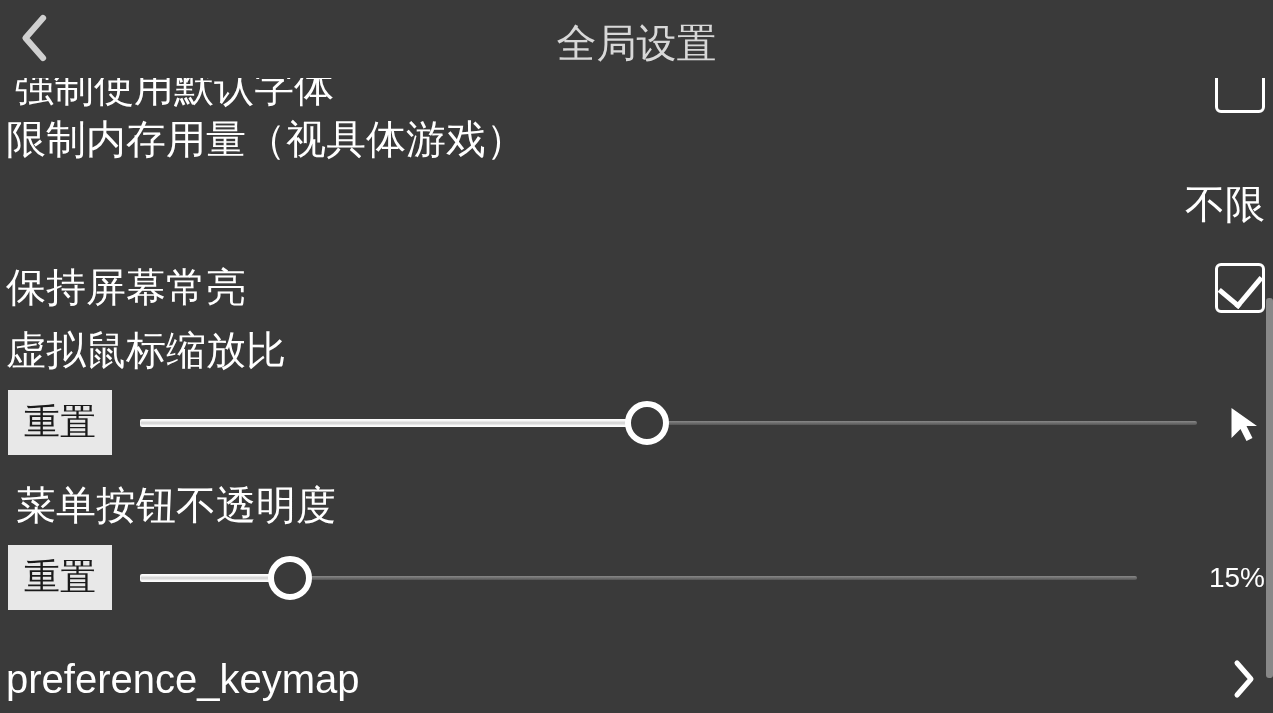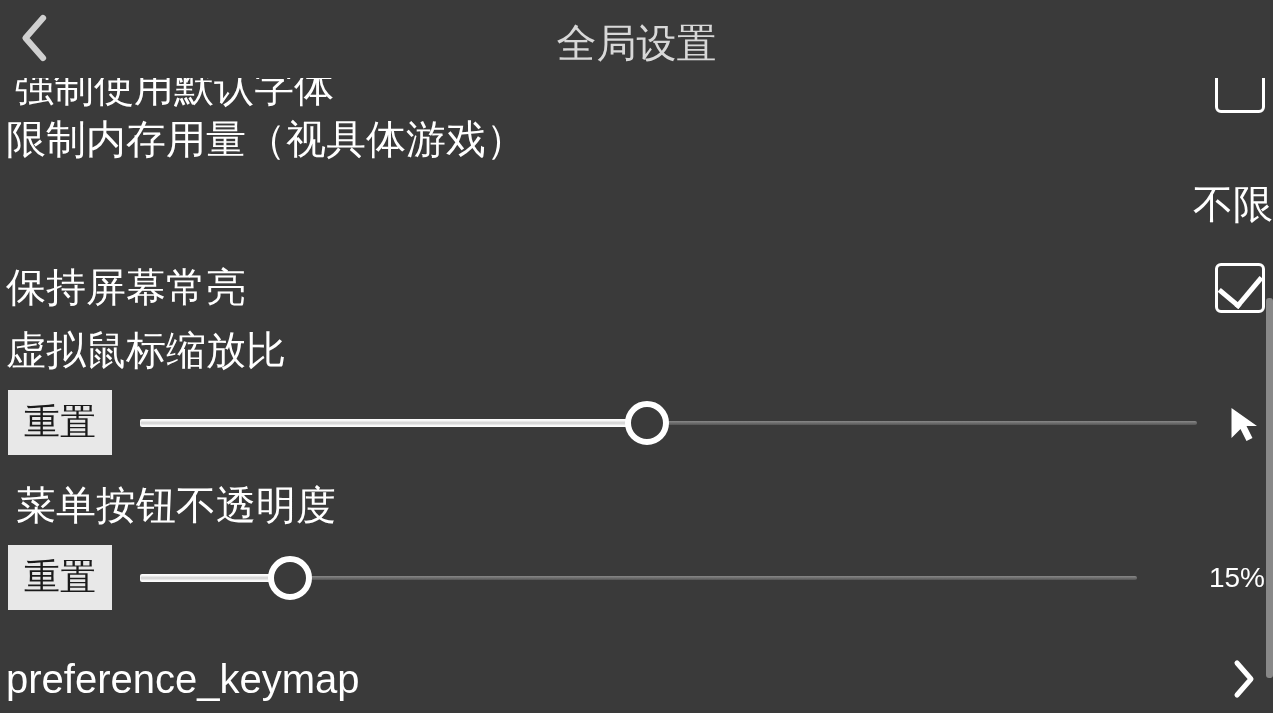--- a/index.html
+++ b/index.html
@@ -85,21 +85,21 @@
     .setting-label {
       font-size: 40px;
       color: #ffffff;
       padding-left: 6px;
     }
     .memory-row {
       margin-top: 34px;
     }
     .memory-value-row {
       text-align: right;
-      padding-right: 0px;
+      padding-right: 8px;
       margin-top: 10px;
     }
     .value-right {
       font-size: 40px;
       color: #ffffff;
     }
     .screen-on-row {
       display: flex;
       justify-content: space-between;
       align-items: center;

